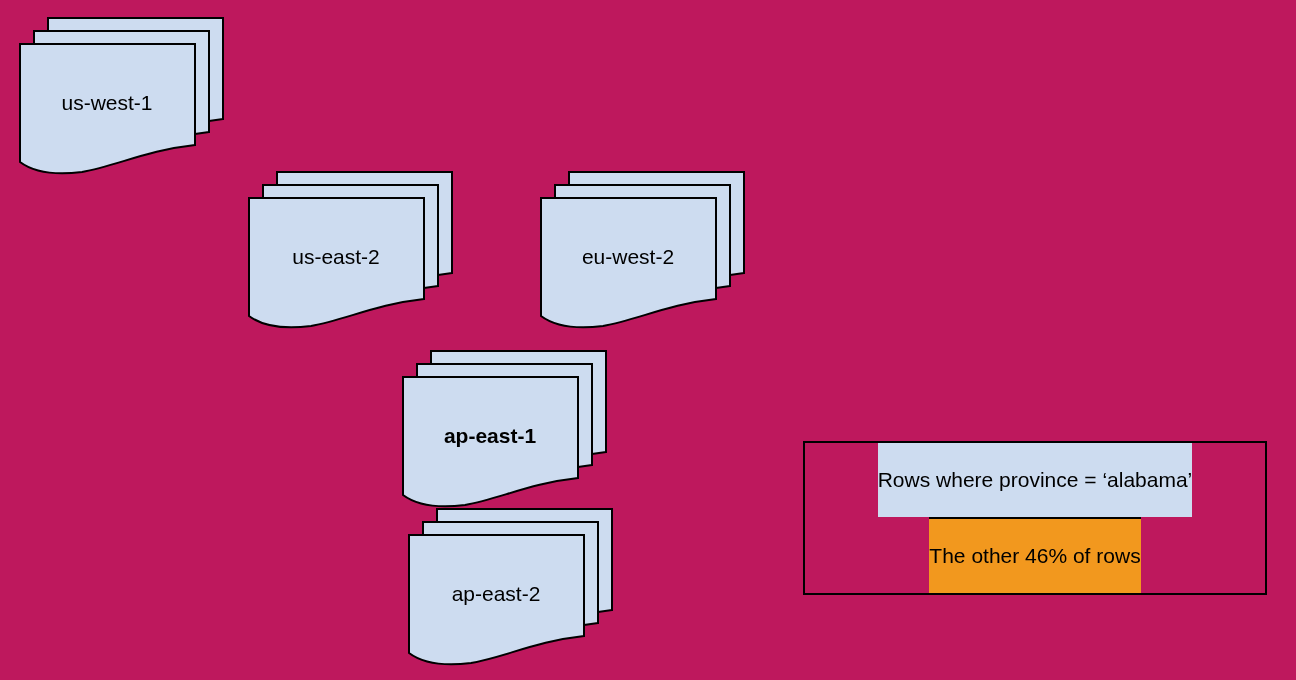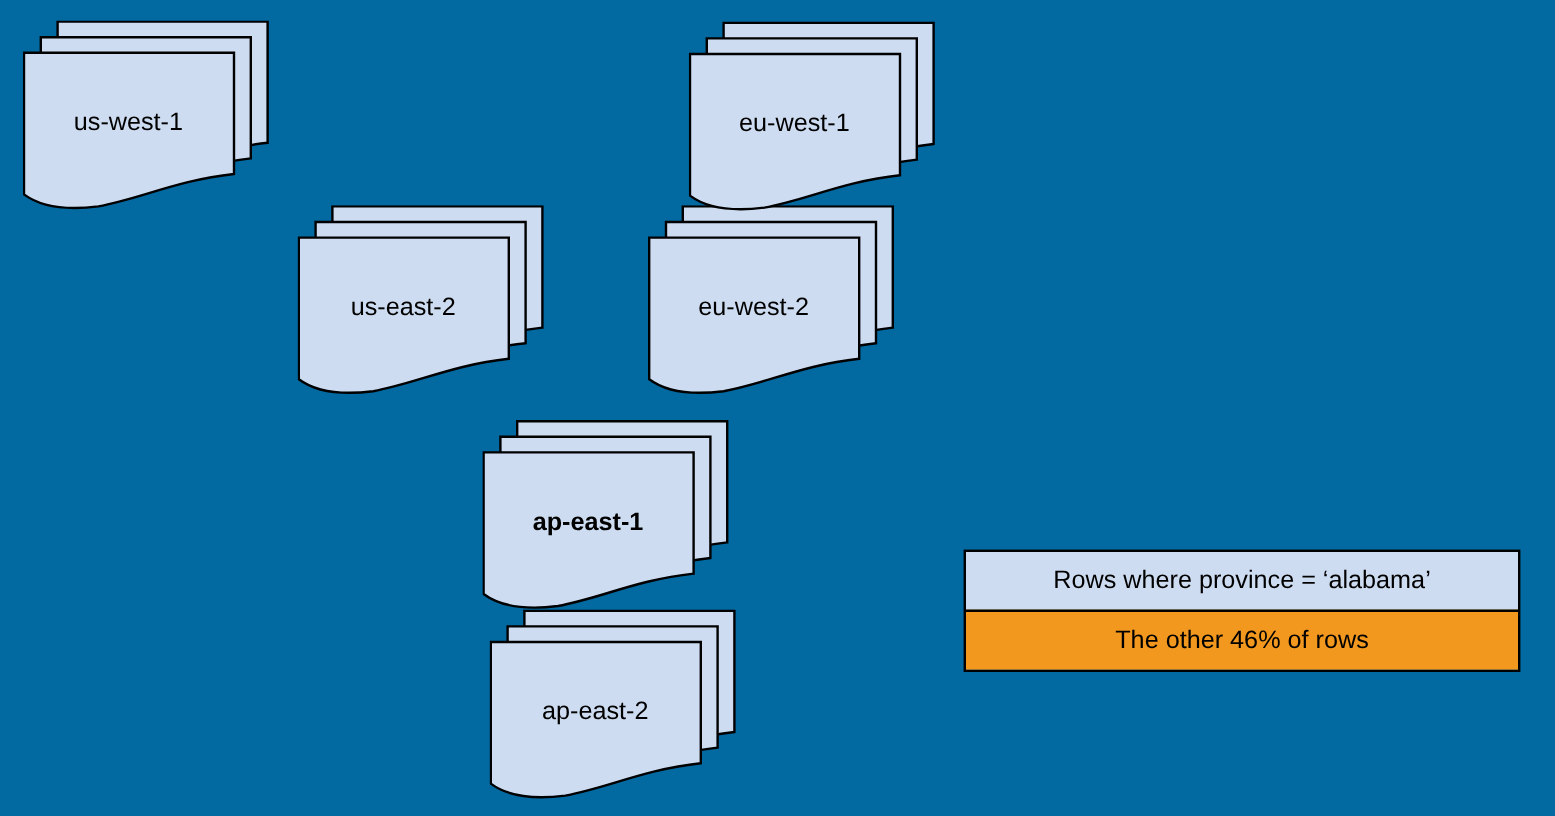--- a/index.html
+++ b/index.html
@@ -5,21 +5,21 @@
   html, body {
     margin: 0;
     padding: 0;
     background: #ffffff;
     font-family: "Liberation Sans", "DejaVu Sans", sans-serif;
   }
   #canvas {
     position: relative;
     width: 1296px;
     height: 680px;
-    background: #0369a1;
+    background: #be185d;
     overflow: hidden;
   }
   .stack {
     position: absolute;
     width: 206px;
     height: 162px;
   }
   .stack.row1 { z-index: 4; }
   .stack.row2 { z-index: 3; }
   .stack.row3a { z-index: 2; font-weight: bold; }
@@ -31,28 +31,29 @@
     stroke-linejoin: miter;
   }
   .region-label-text {
     font-family: "Liberation Sans", "DejaVu Sans", sans-serif;
     font-size: 21px;
     fill: #000000;
   }
   .legend {
     position: absolute;
     left: 803px;
-    top: 458px;
+    top: 441px;
     width: 464px;
-    height: 102px;
+    height: 154px;
     border: 2px solid #000000;
     box-sizing: border-box;
     display: flex;
     flex-direction: column;
     z-index: 5;
+    align-items: center;
   }
   .legend-row {
     flex: 1 1 0;
     display: flex;
     align-items: center;
     justify-content: center;
     font-size: 21px;
     color: #000000;
   }
   .legend-row + .legend-row {
@@ -69,30 +70,20 @@
       <g fill="#cddcf0">
         <path class="sheet" transform="translate(29,1)" d="M0 0 H175 V101 C128 106 96 122 62 128 C38 131 16 130 0 118 Z"></path>
         <path class="sheet" transform="translate(15,14)" d="M0 0 H175 V101 C128 106 96 122 62 128 C38 131 16 130 0 118 Z"></path>
         <path class="sheet" transform="translate(1,27)" d="M0 0 H175 V101 C128 106 96 122 62 128 C38 131 16 130 0 118 Z"></path>
       </g>
       <text class="region-label-text" x="88" y="85" text-anchor="middle" dominant-baseline="central">us-west-1</text>
     </svg>
   </div>
 
 
-  <div class="stack row1" style="left:574px; top:18px">
-    <svg width="206" height="162" viewBox="0 0 206 162">
-      <g fill="#cddcf0">
-        <path class="sheet" transform="translate(29,1)" d="M0 0 H175 V101 C128 106 96 122 62 128 C38 131 16 130 0 118 Z"></path>
-        <path class="sheet" transform="translate(15,14)" d="M0 0 H175 V101 C128 106 96 122 62 128 C38 131 16 130 0 118 Z"></path>
-        <path class="sheet" transform="translate(1,27)" d="M0 0 H175 V101 C128 106 96 122 62 128 C38 131 16 130 0 118 Z"></path>
-      </g>
-      <text class="region-label-text" x="88" y="85" text-anchor="middle" dominant-baseline="central">eu-west-1</text>
-    </svg>
-  </div>
 
 
 
   <div class="stack row2" style="left:248px; top:171px">
     <svg width="206" height="162" viewBox="0 0 206 162">
       <g fill="#cddcf0">
         <path class="sheet" transform="translate(29,1)" d="M0 0 H175 V101 C128 106 96 122 62 128 C38 131 16 130 0 118 Z"></path>
         <path class="sheet" transform="translate(15,14)" d="M0 0 H175 V101 C128 106 96 122 62 128 C38 131 16 130 0 118 Z"></path>
         <path class="sheet" transform="translate(1,27)" d="M0 0 H175 V101 C128 106 96 122 62 128 C38 131 16 130 0 118 Z"></path>
       </g>

